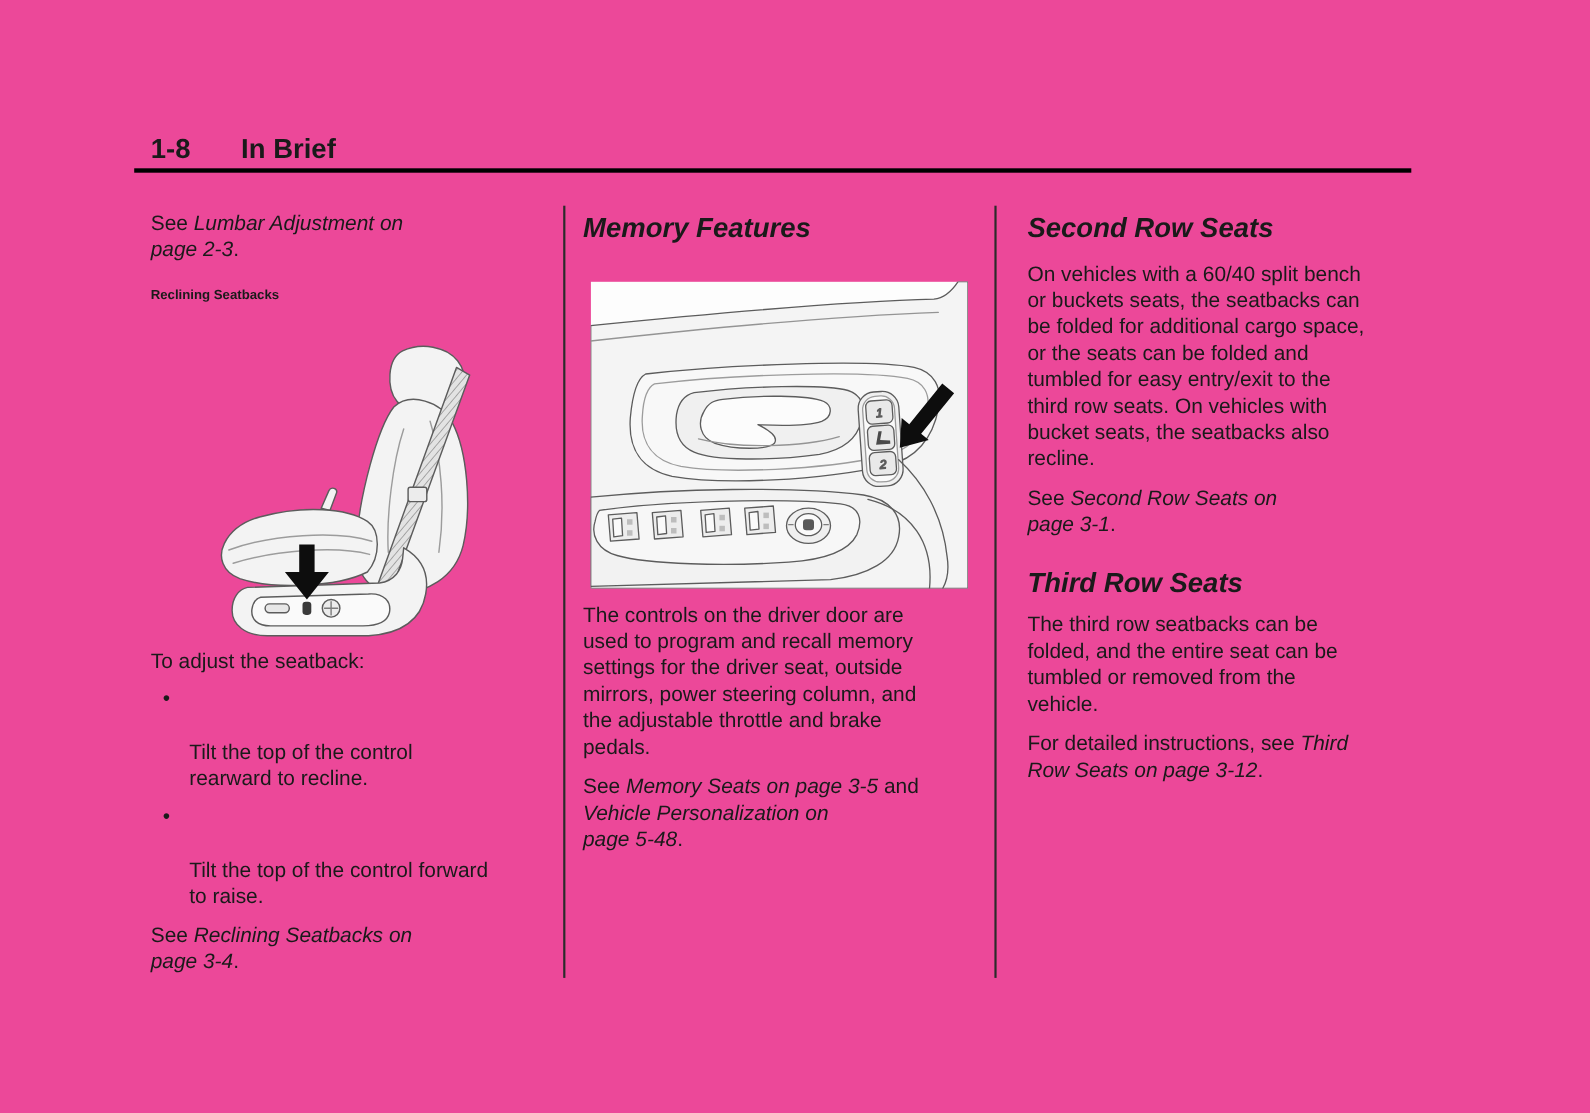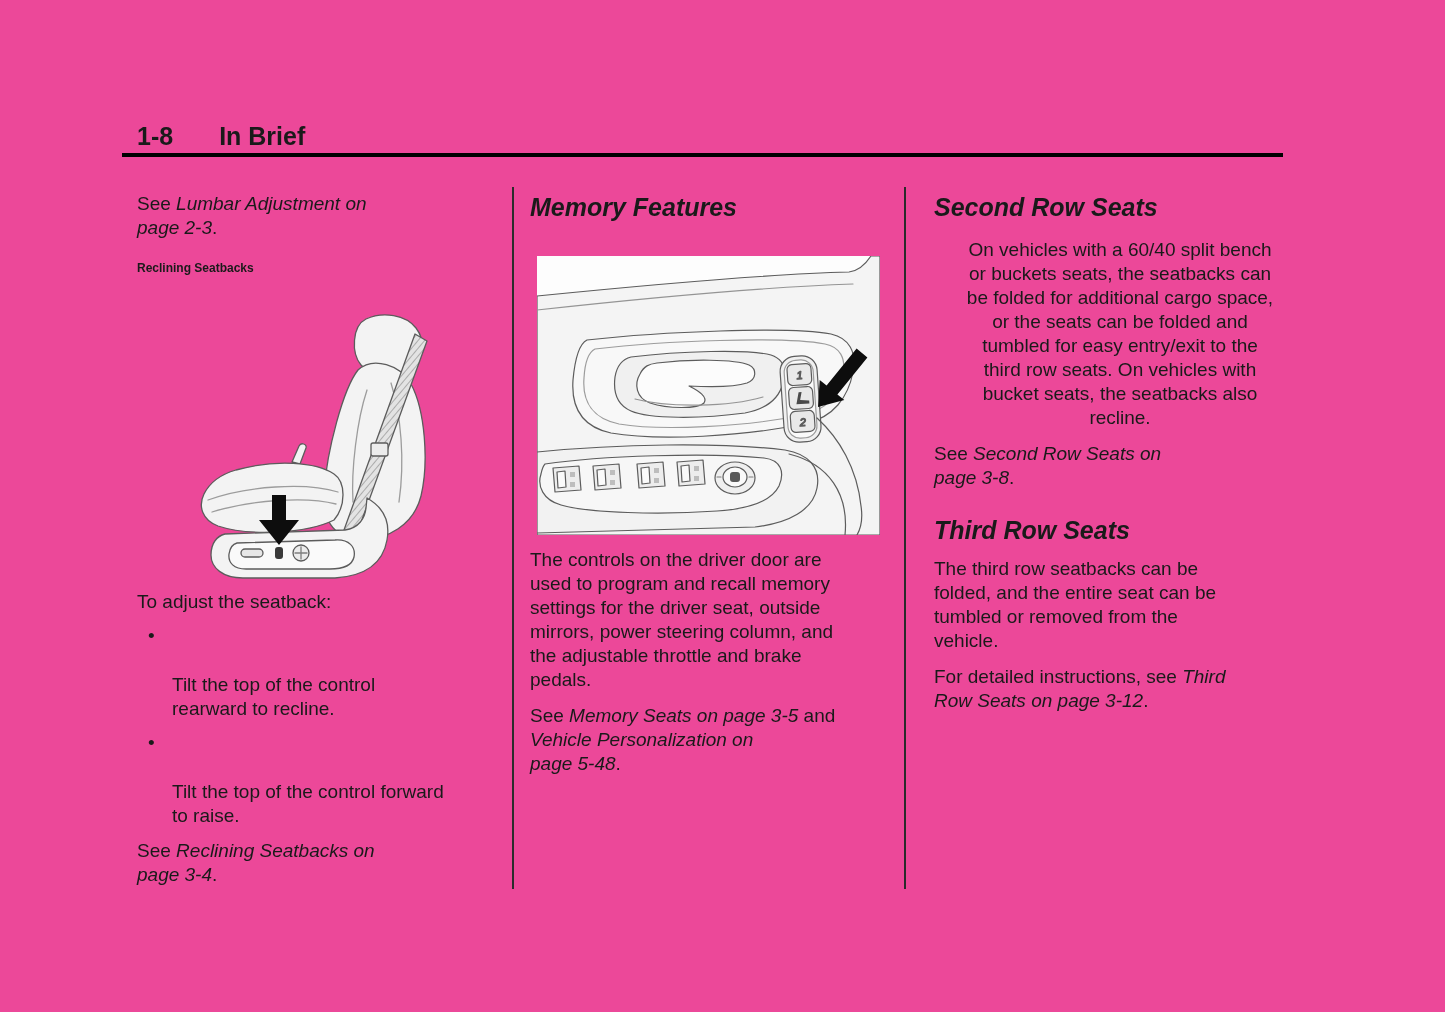--- a/index.html
+++ b/index.html
@@ -70,21 +70,21 @@
     font-size: 19px;
     line-height: 24px;
     white-space: pre-line;
   }
   .dot { position: absolute; left: 11px; top: -1px; }
   .mb16 { margin-bottom: 16px; }
   .mt30 { margin-top: 30px; }
   .mt34 { margin-top: 34px; }
   .mt21 { margin-top: 13px; }
   .mt22 { }
-  .mt16 { margin-top: 16px; text-align: center; }
+  .mt16 { margin-top: 16px; }
   .mt12 { margin-top: 12px; }
   .mt11 { margin-top: 11px; }
   .mt25 { margin-top: 25px; }
   .li1 { margin-bottom: 11px; }
   svg text { font-family: "Liberation Sans", sans-serif; }
 </style>
 </head>
 <body>
 
 <div class="page">
@@ -242,21 +242,21 @@
     <h2>Second Row Seats</h2>
     <p class="mt16">On vehicles with a 60/40 split bench
 or buckets seats, the seatbacks can
 be folded for additional cargo space,
 or the seats can be folded and
 tumbled for easy entry/exit to the
 third row seats. On vehicles with
 bucket seats, the seatbacks also
 recline.</p>
     <p class="mt12"><span>See </span><i>Second Row Seats on
-page 3-8</i><span>.</span></p>
+page 3-1</i><span>.</span></p>
 
     <h2 class="mt25">Third Row Seats</h2>
     <p class="mt12">The third row seatbacks can be
 folded, and the entire seat can be
 tumbled or removed from the
 vehicle.</p>
     <p class="mt12"><span>For detailed instructions, see </span><i>Third
 Row Seats on page 3-12</i><span>.</span></p>
   </div>
 

